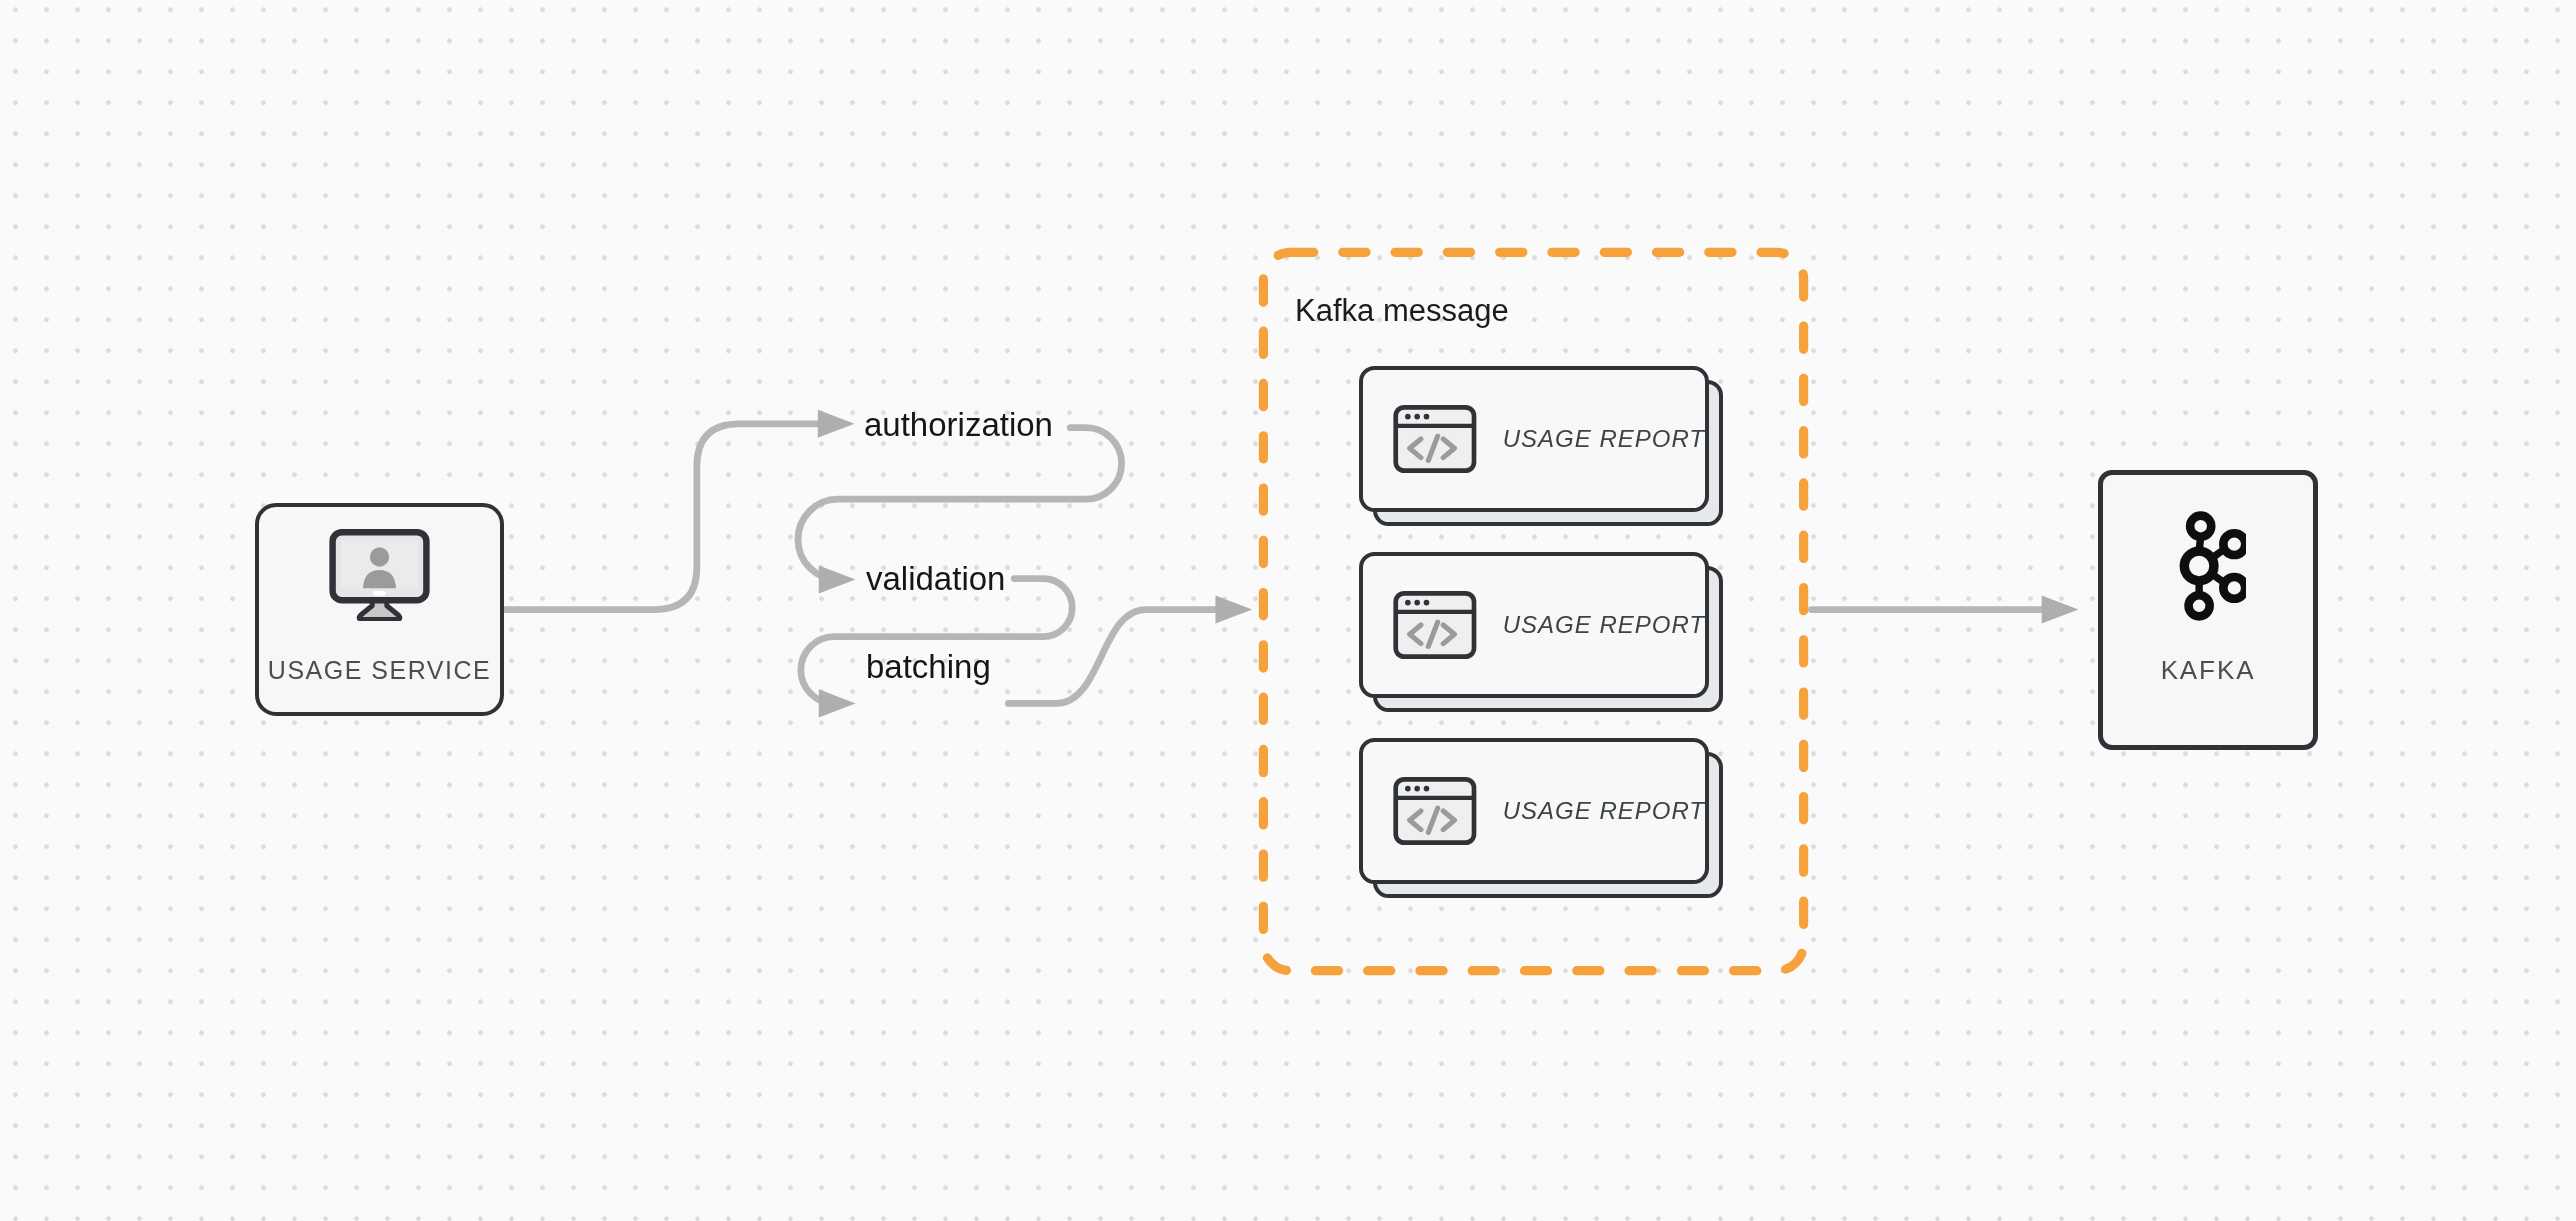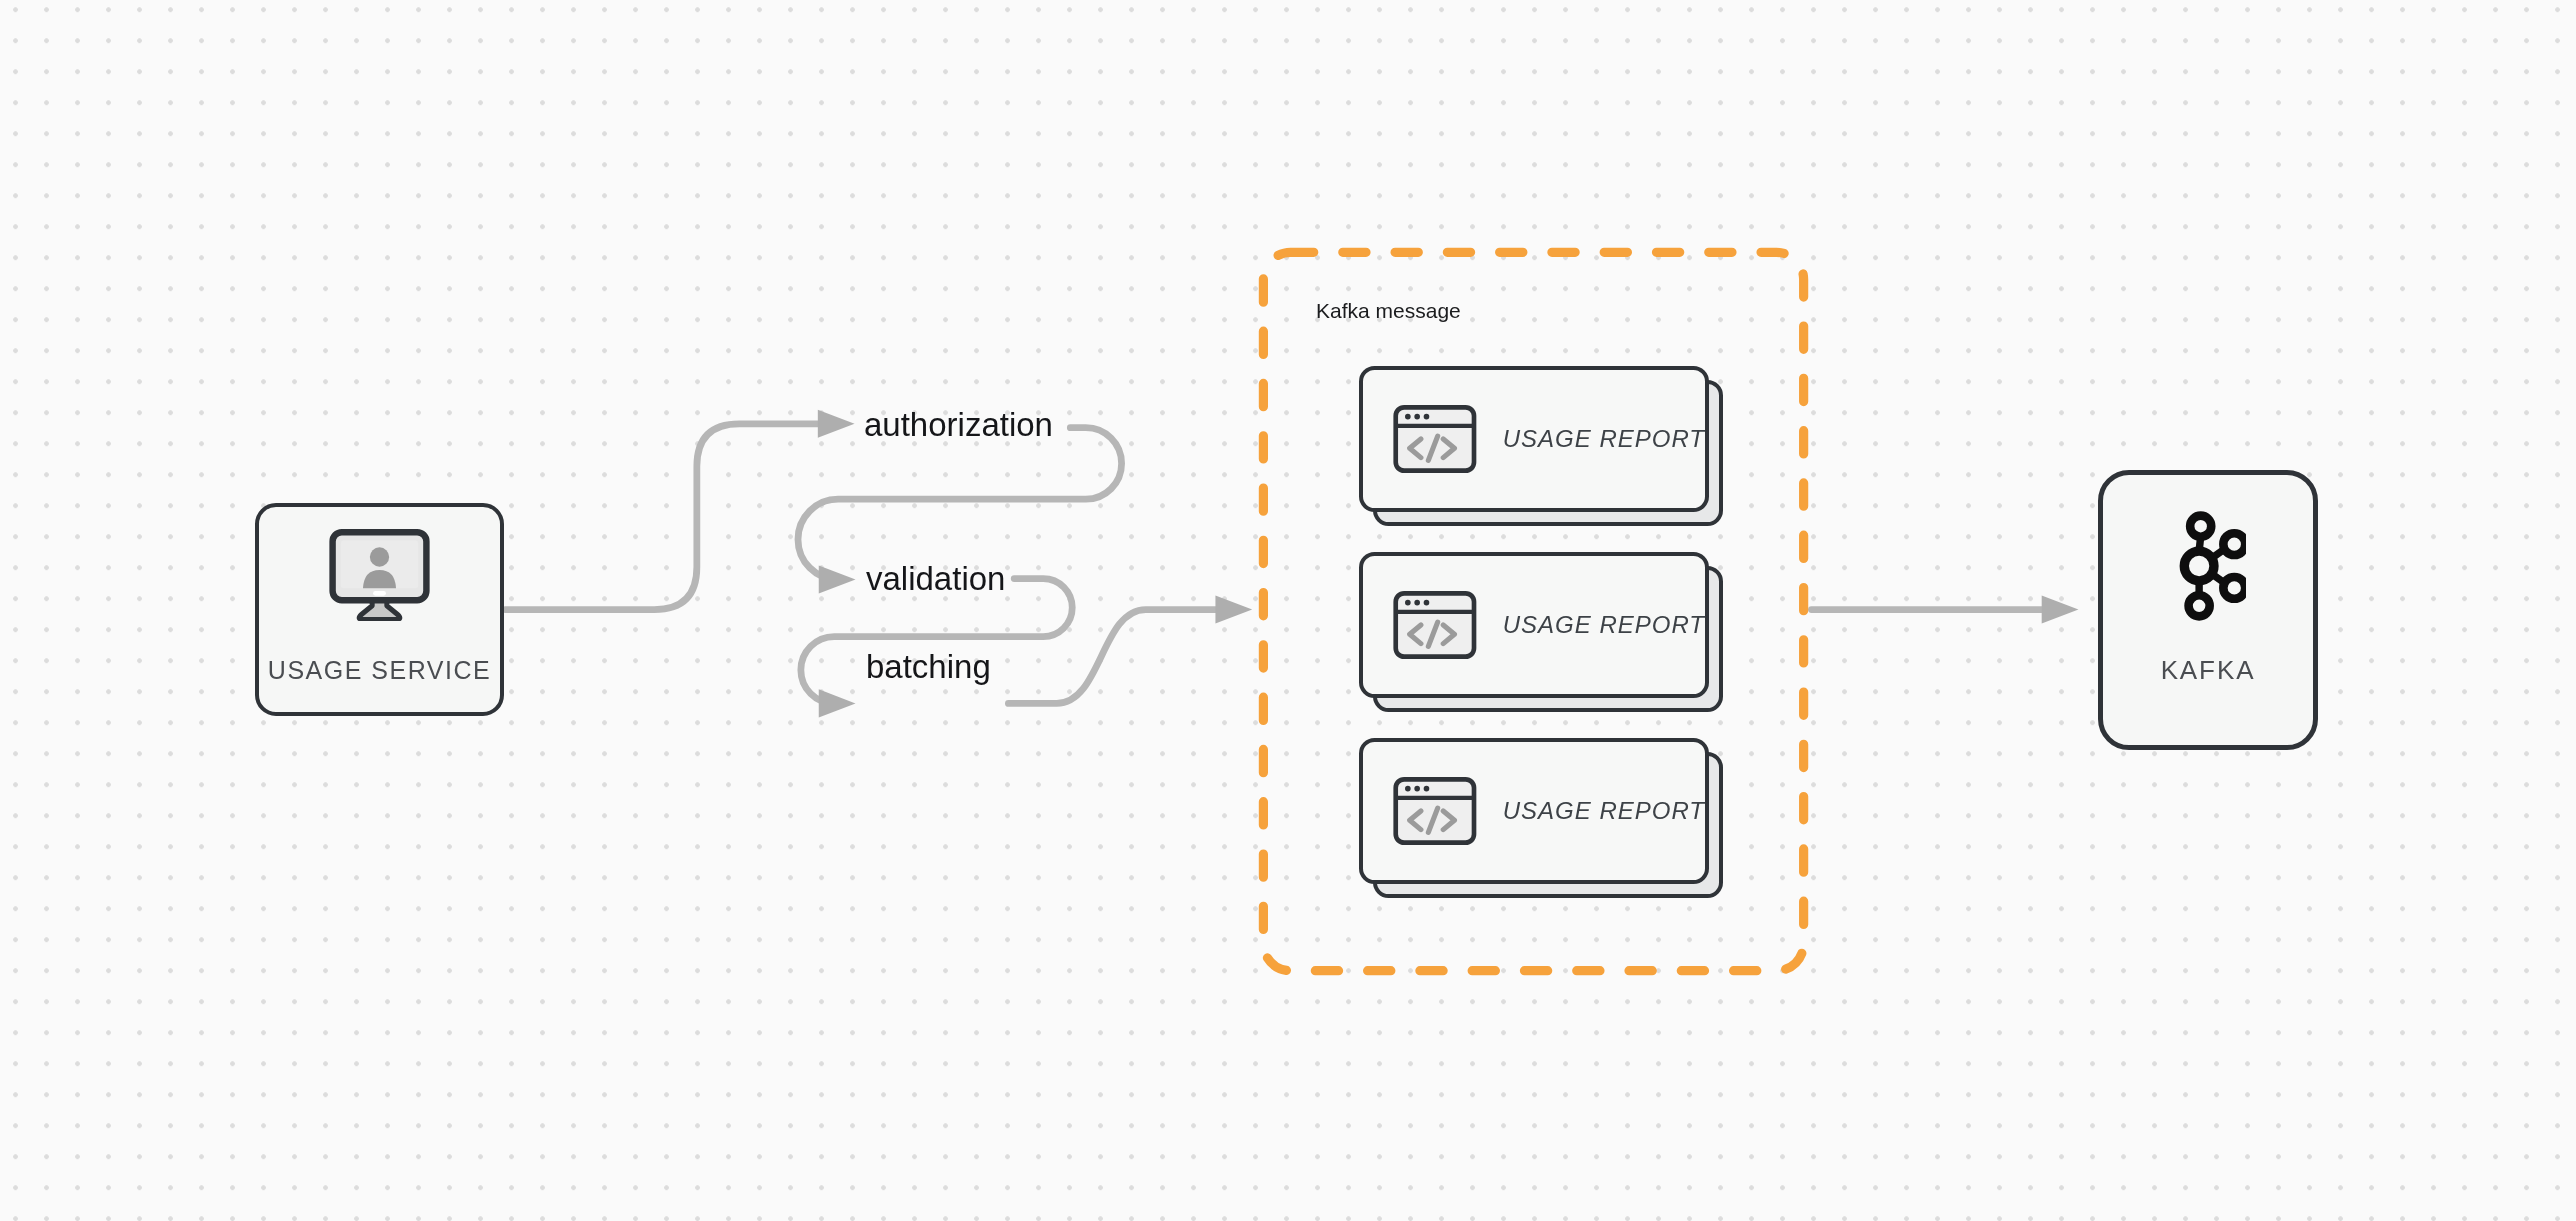--- a/index.html
+++ b/index.html
@@ -42,21 +42,21 @@
     display: flex;
     flex-direction: column;
     align-items: center;
   }
   .node-usage {
     left: 255px; top: 503px; width: 249px; height: 213px;
     padding-top: 21px; gap: 35px;
   }
   .node-kafka {
     left: 2098px; top: 470px; width: 220px; height: 280px;
-    border-width: 5.8px; border-radius: 31px;
+    border-width: 5.8px; border-radius: 14px;
     padding-top: 31px; gap: 29px;
   }
   .node-label {
     font-size: 25px;
     letter-spacing: 1.5px;
     color: var(--node-text);
     white-space: nowrap;
   }
   .node-kafka .node-label { font-size: 26px; letter-spacing: 1.9px; }
 
@@ -82,25 +82,24 @@
   .group-border rect {
     fill: none;
     stroke: var(--orange);
     stroke-width: 9.5;
     stroke-linecap: round;
     stroke-dasharray: 24 30;
   }
   .group-title {
     position: absolute;
     left: 37px; top: 43px;
-    font-size: 21px;
+    font-size: 31px;
     line-height: 41px;
     color: var(--title-text);
     white-space: nowrap;
-    margin-left: 21px;
   }
 
   .card {
     position: absolute;
     left: 101px;
     width: 350px; height: 146px;
   }
   .card-1 { top: 119px; }
   .card-2 { top: 305px; }
   .card-3 { top: 491px; }

